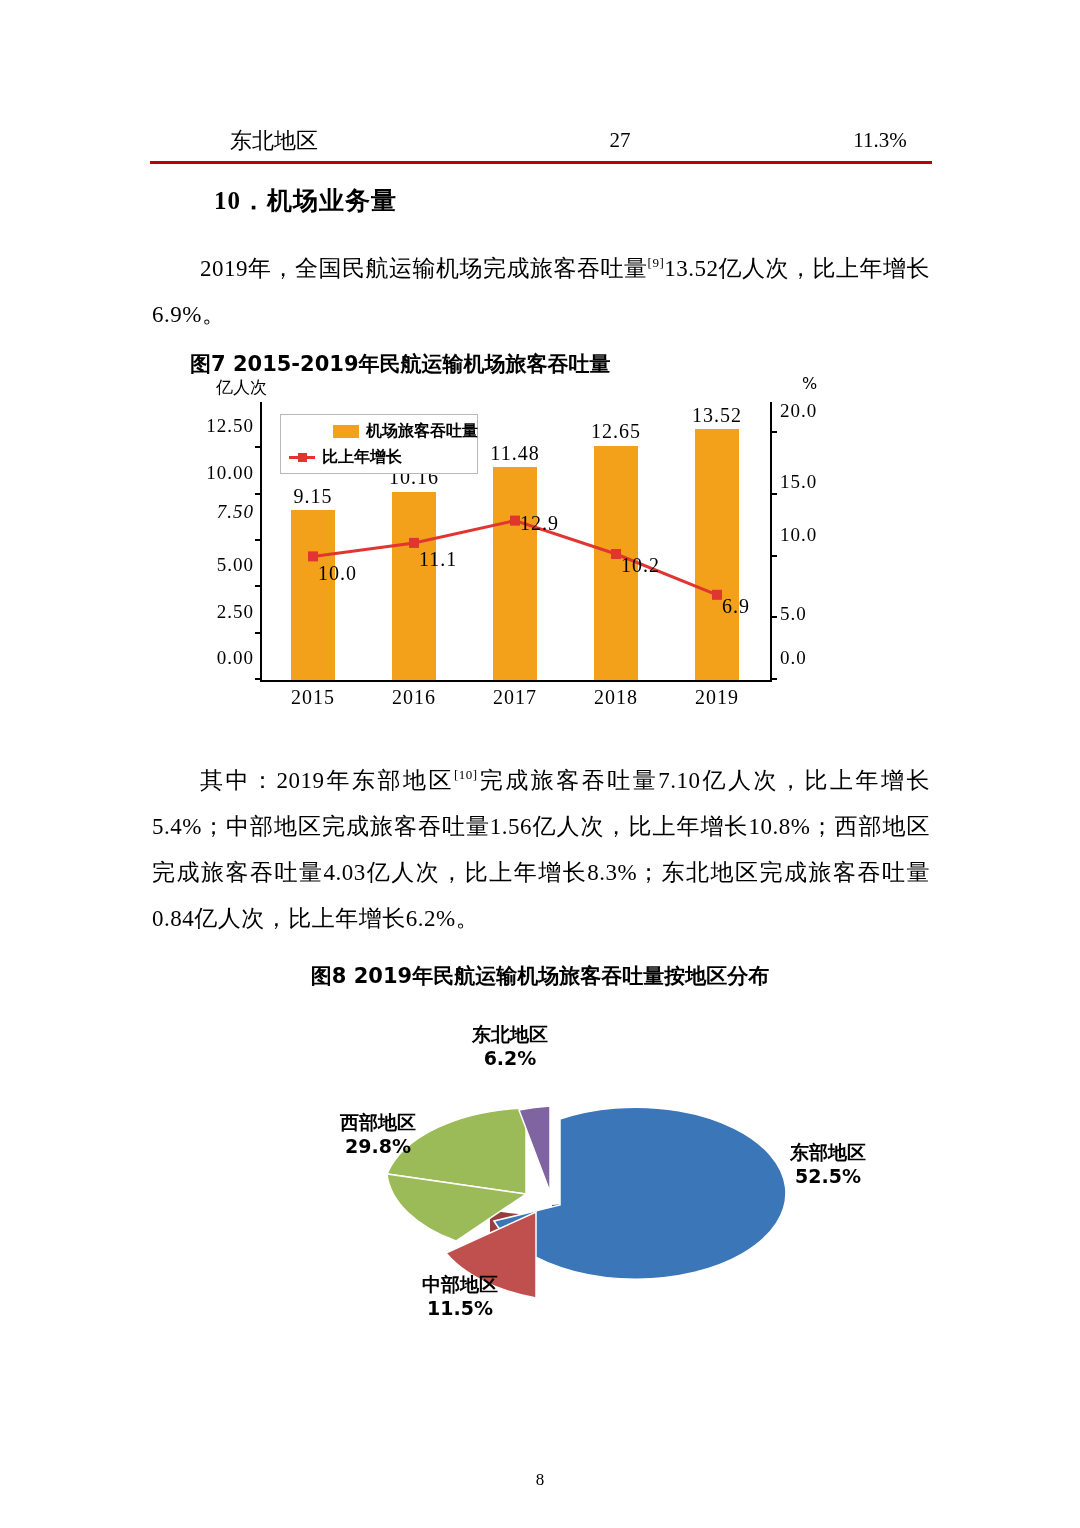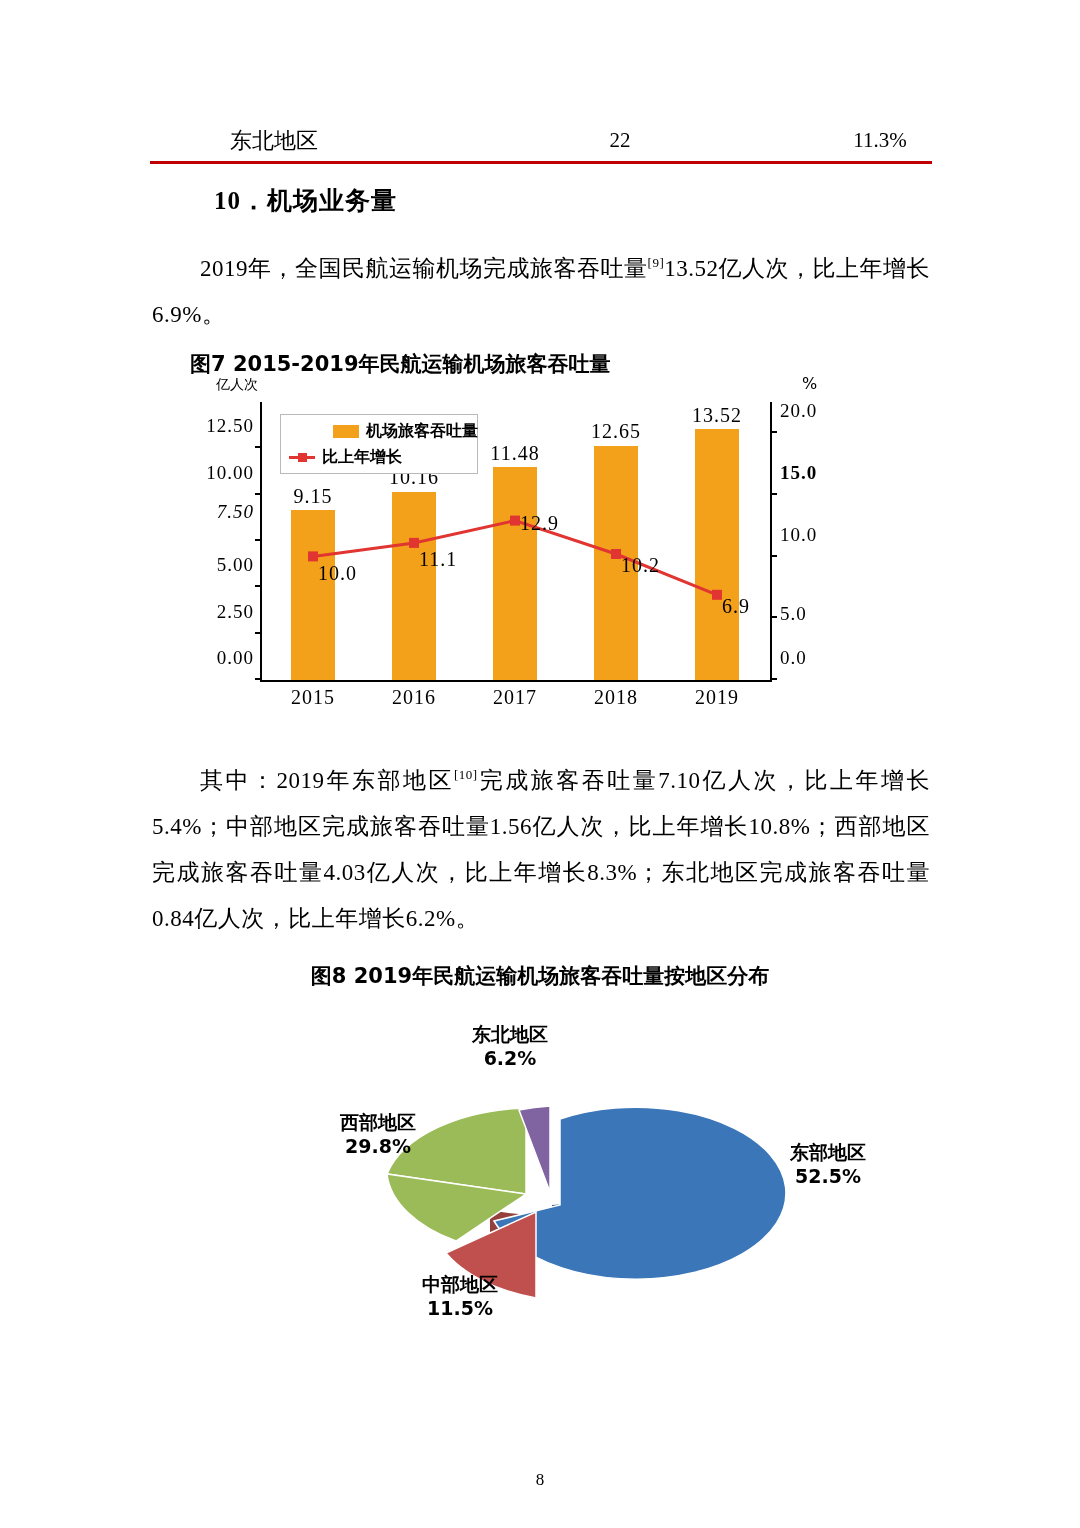--- a/index.html
+++ b/index.html
@@ -109,21 +109,21 @@
     position: absolute;
     left: 0; top: 0;
     width: 700px;
     font-size: 21px;
     font-weight: bold;
     font-family: "DejaVu Sans", sans-serif;
   }
   .axis-unit-left {
     position: absolute;
     left: 26px; top: 26px;
-    font-size: 14px;
+    font-size: 17px;
     font-family: "DejaVu Sans", sans-serif;
   }
   .axis-unit-right {
     position: absolute;
     left: 612px; top: 24px;
     font-size: 16px;
     font-family: "DejaVu Sans", sans-serif;
   }
   .plot {
     position: absolute;
@@ -254,21 +254,21 @@
     font-family: "Liberation Serif", serif;
   }
 </style>
 </head>
 <body>
 
 <div class="page">
 
   <div class="table-row">
     <span class="cell-region">东北地区</span>
-    <span class="cell-num">22</span>
+    <span class="cell-num">27</span>
     <span class="cell-pct">11.3%</span>
   </div>
   <div class="table-rule"></div>
 
   <div class="section-title">10．机场业务量</div>
 
   <div class="para" id="para1">
     <span>2019年，全国民航运输机场完成旅客吞吐量</span><sup>[9]</sup><span>13.52亿人次，比上年增长6.9%。</span>
   </div>
 
@@ -292,21 +292,21 @@
       <div class="tickmark" style="left:-7px; bottom:231.7px;"></div>
       <span class="ytick-l" style="bottom:231.7px;">12.50</span>
 
       <div class="tickmark" style="right:-7px; bottom:0;"></div>
       <span class="ytick-r" style="bottom:0;">0.0</span>
       <div class="tickmark" style="right:-7px; bottom:61.8px;"></div>
       <span class="ytick-r" style="bottom:44px;margin-top:48px;">5.0</span>
       <div class="tickmark" style="right:-7px; bottom:123.5px;"></div>
       <span class="ytick-r" style="bottom:123.5px;">10.0</span>
       <div class="tickmark" style="right:-7px; bottom:185.3px;"></div>
-      <span class="ytick-r" style="bottom:185px;font-weight:bold;">15.0</span>
+      <span class="ytick-r" style="bottom:176px;">15.0</span>
       <div class="tickmark" style="right:-7px; bottom:247px;"></div>
       <span class="ytick-r" style="bottom:247px;">20.0</span>
 
       <div class="bar" style="left:29px; height:169.6px;"></div>
       <div class="bar" style="left:130px; height:188.3px;"></div>
       <div class="bar" style="left:231px; height:212.8px;"></div>
       <div class="bar" style="left:332px; height:234.4px;"></div>
       <div class="bar" style="left:433px; height:250.6px;"></div>
 
       <span class="barlabel" style="left:51px; bottom:172px;">9.15</span>

